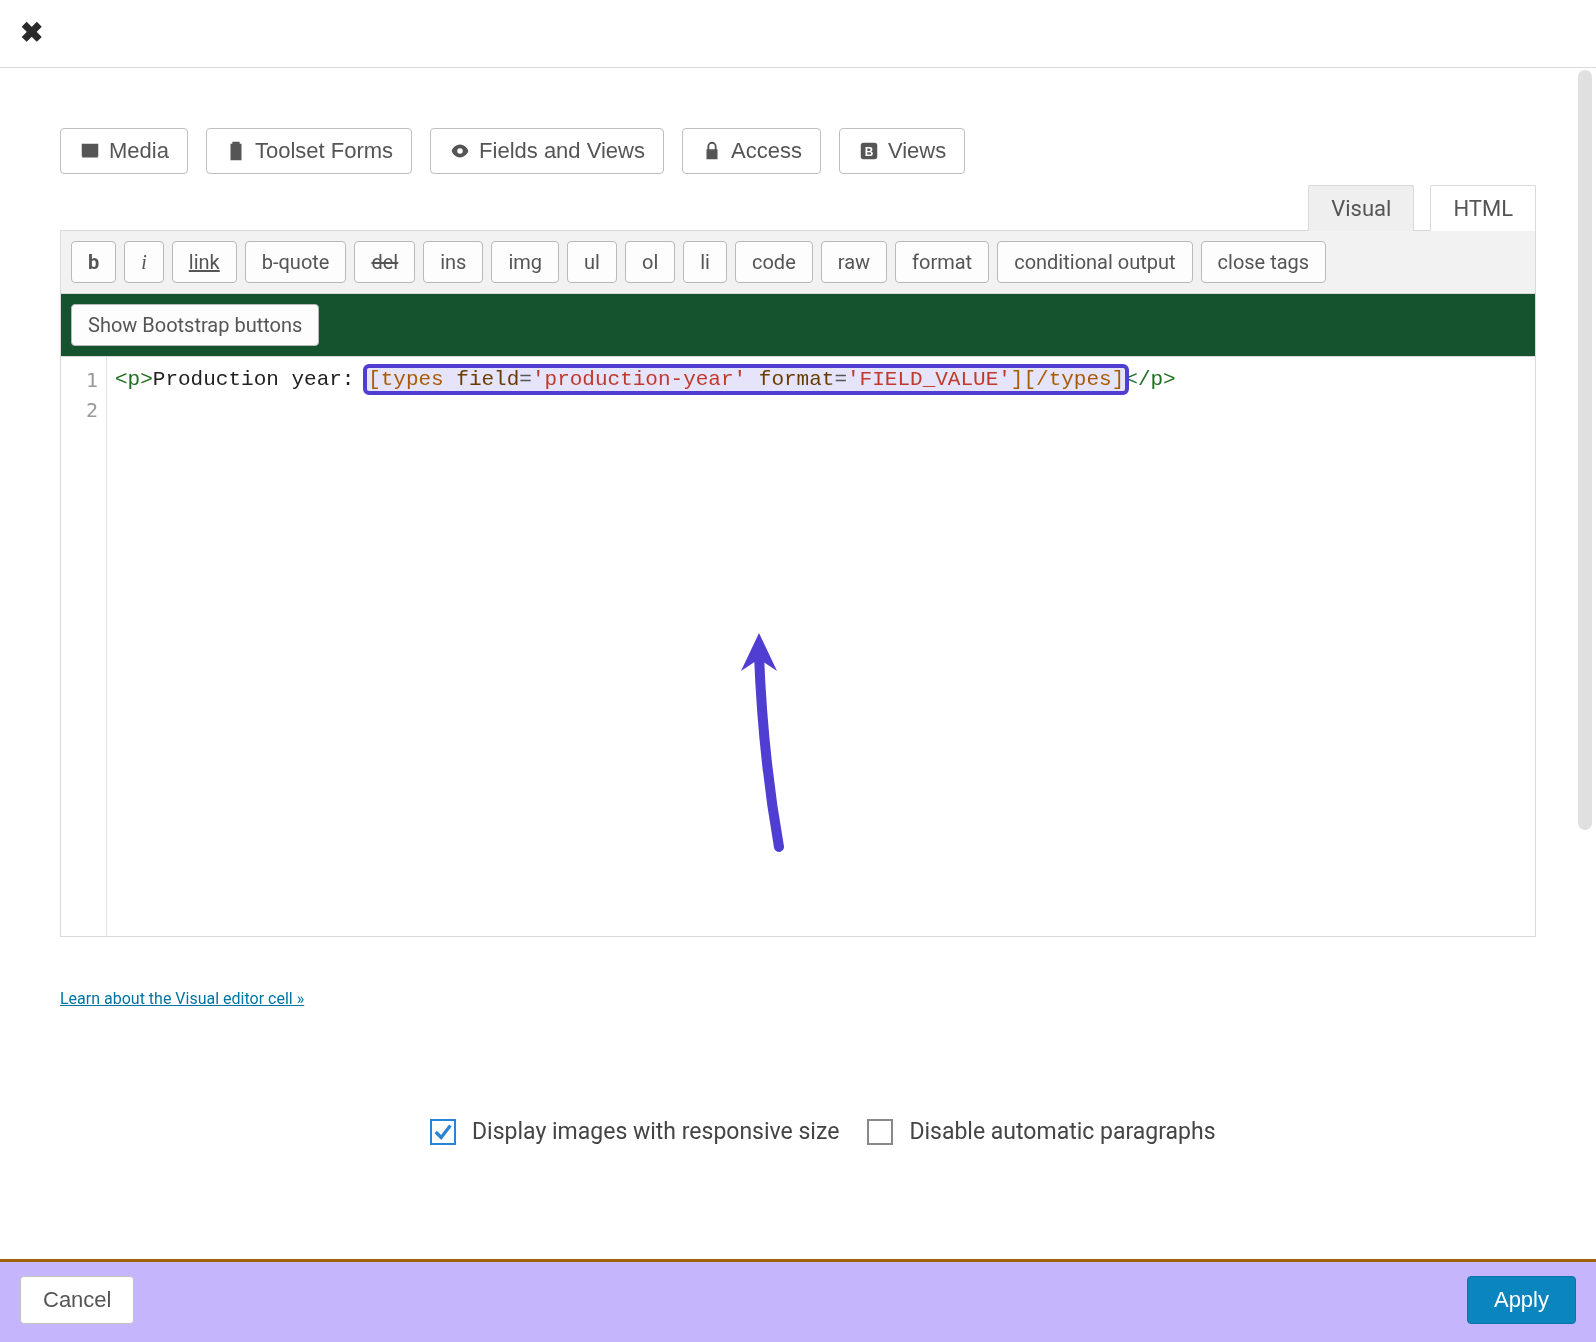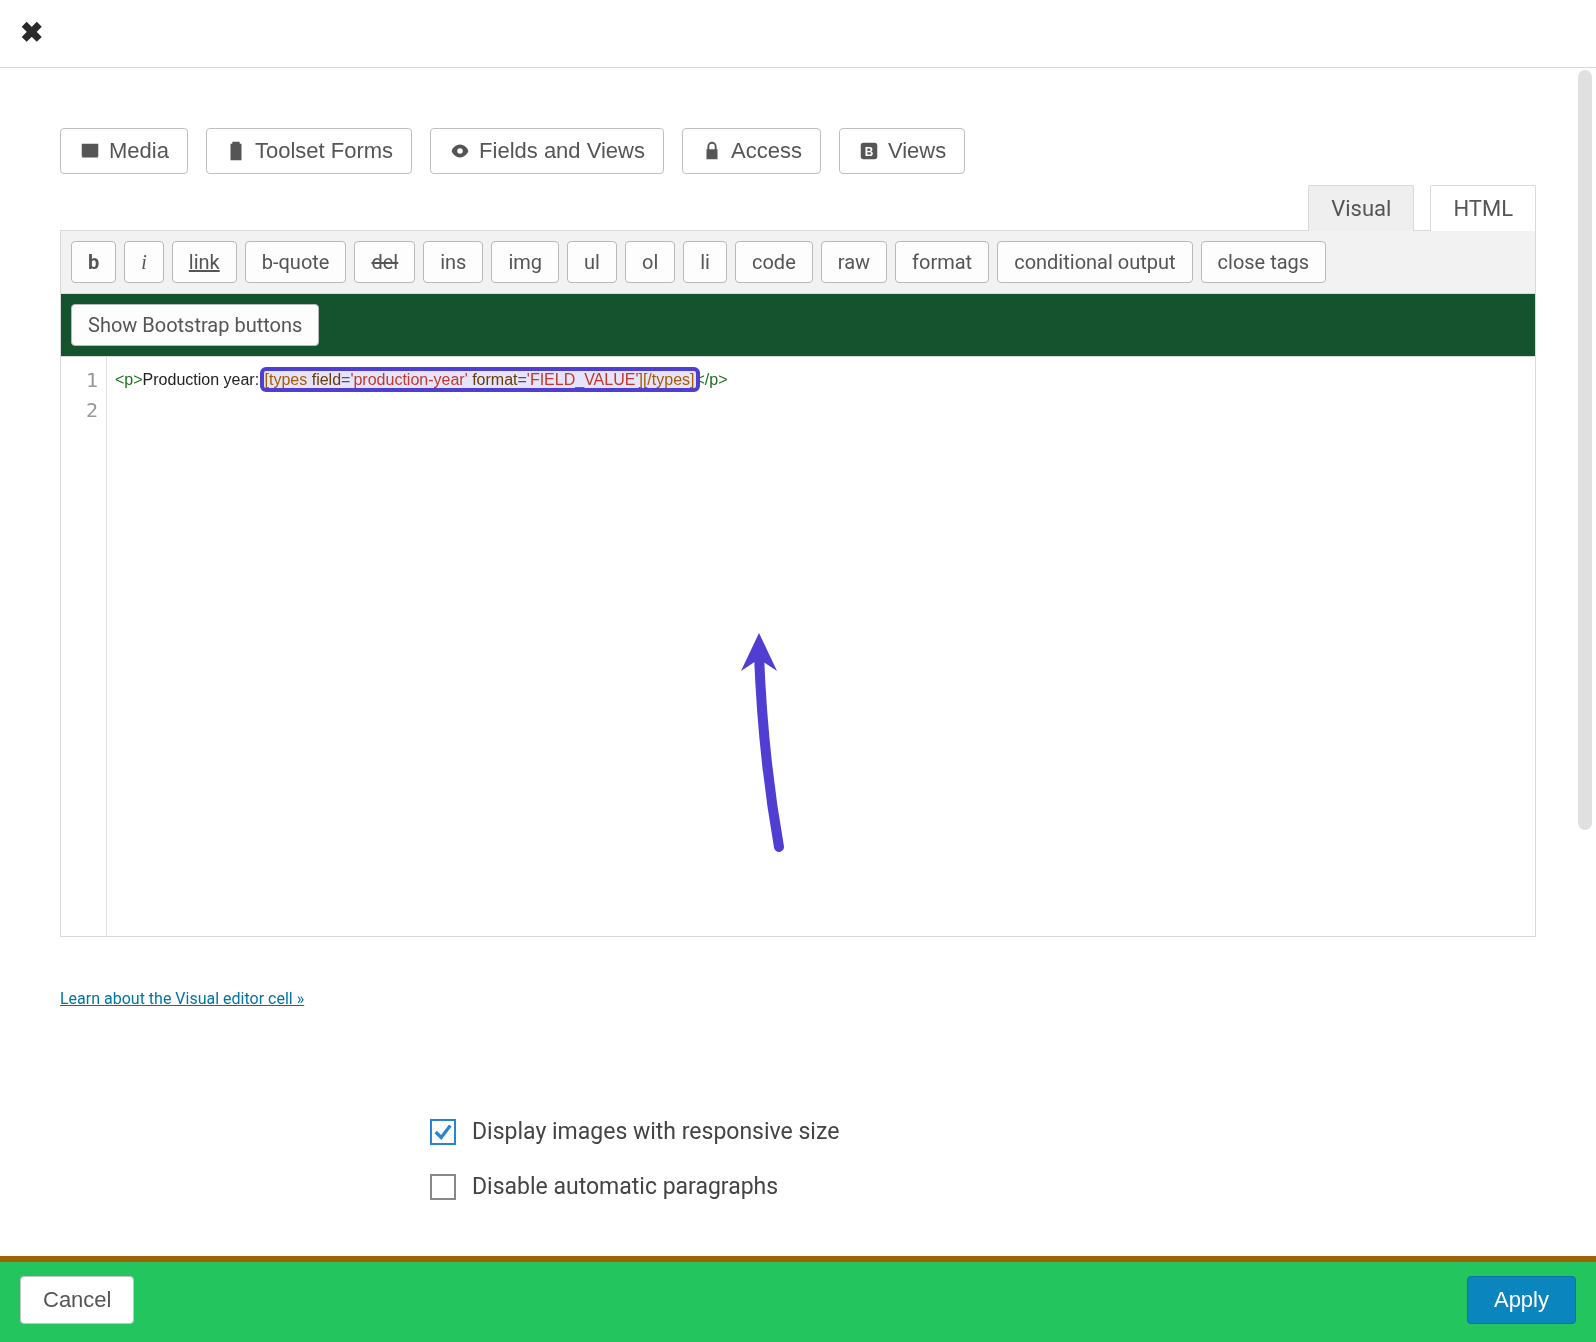--- a/index.html
+++ b/index.html
@@ -134,22 +134,22 @@
     border-right: 1px solid #e3e3e3;
     font-family: Consolas, Menlo, monospace;
     font-size: 20px;
     color: #999;
     text-align: right;
     padding: 8px 8px 0 0;
     line-height: 30px;
   }
   .code-lines {
     flex: 1;
-    font-family: Liberation Sans, sans-serif;
-    font-size: 16px;
+    font-family: Liberation Mono, monospace;
+    font-size: 21px;
     line-height: 30px;
     padding: 8px 8px 0 8px;
     white-space: pre;
     color: #222;
     position: relative;
   }
   .tag   { color: #1f6f1f; }
   .shorts { color: #a85b00; }
   .sc-kw { color: #6a3b00; }
   .sc-eq { color: #555; }
@@ -178,21 +178,21 @@
     color: #0074a2;
     text-decoration: underline;
     font-size: 16px;
   }
 
   
   .options {
     margin-top: 110px;
     margin-left: 370px;
     display: flex;
-    flex-direction: column;
+    flex-direction: row;
     gap: 28px;
   }
   .opt {
     display: flex;
     align-items: center;
     gap: 16px;
     font-size: 23px;
     color: #444;
   }
   .chk {
@@ -207,25 +207,25 @@
   }
   .chk.unchecked { border-color: #888; }
   .chk svg { stroke: #2a84d4; fill: none; stroke-width: 3.5; }
 
   
   .dialog-footer {
     position: absolute;
     left: 0;
     right: 0;
     bottom: 0;
-    border-top: 6px solid #a16207;
+    border-top: 3px solid #a16207;
     display: flex;
     justify-content: space-between;
     padding: 14px 20px 18px 20px;
-    background: #22c55e;
+    background: #c4b5fd;
   }
   .btn-cancel {
     border: 1px solid #c3c3c3;
     background: #fff;
     color: #555;
     font-size: 22px;
     padding: 10px 22px;
     border-radius: 4px;
     cursor: pointer;
   }

